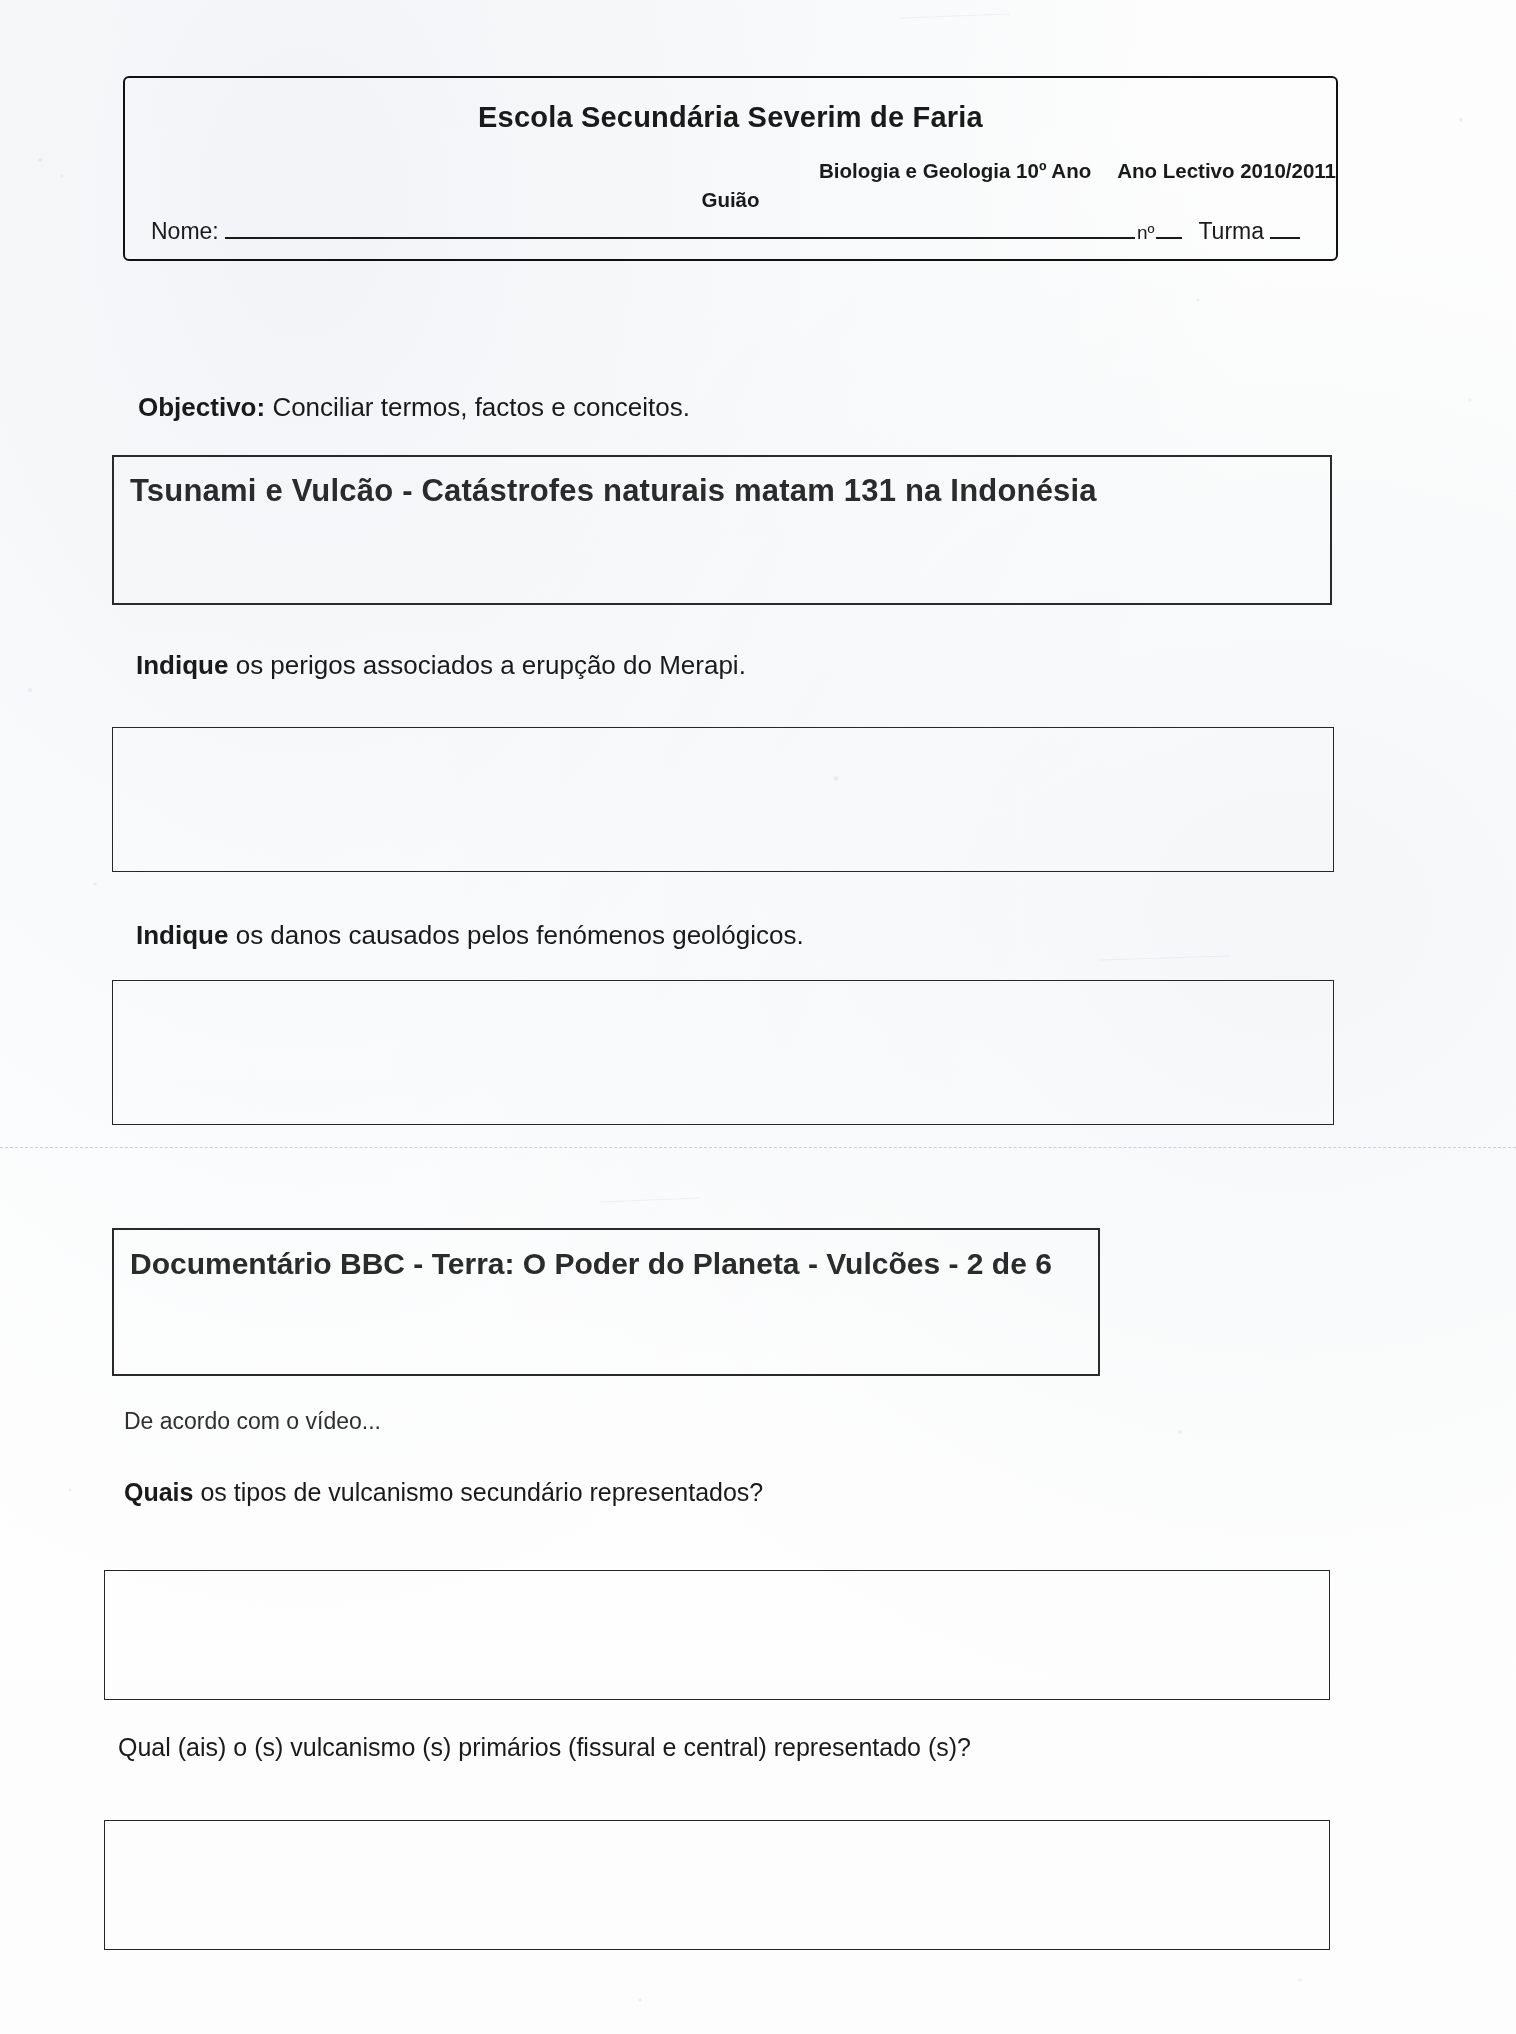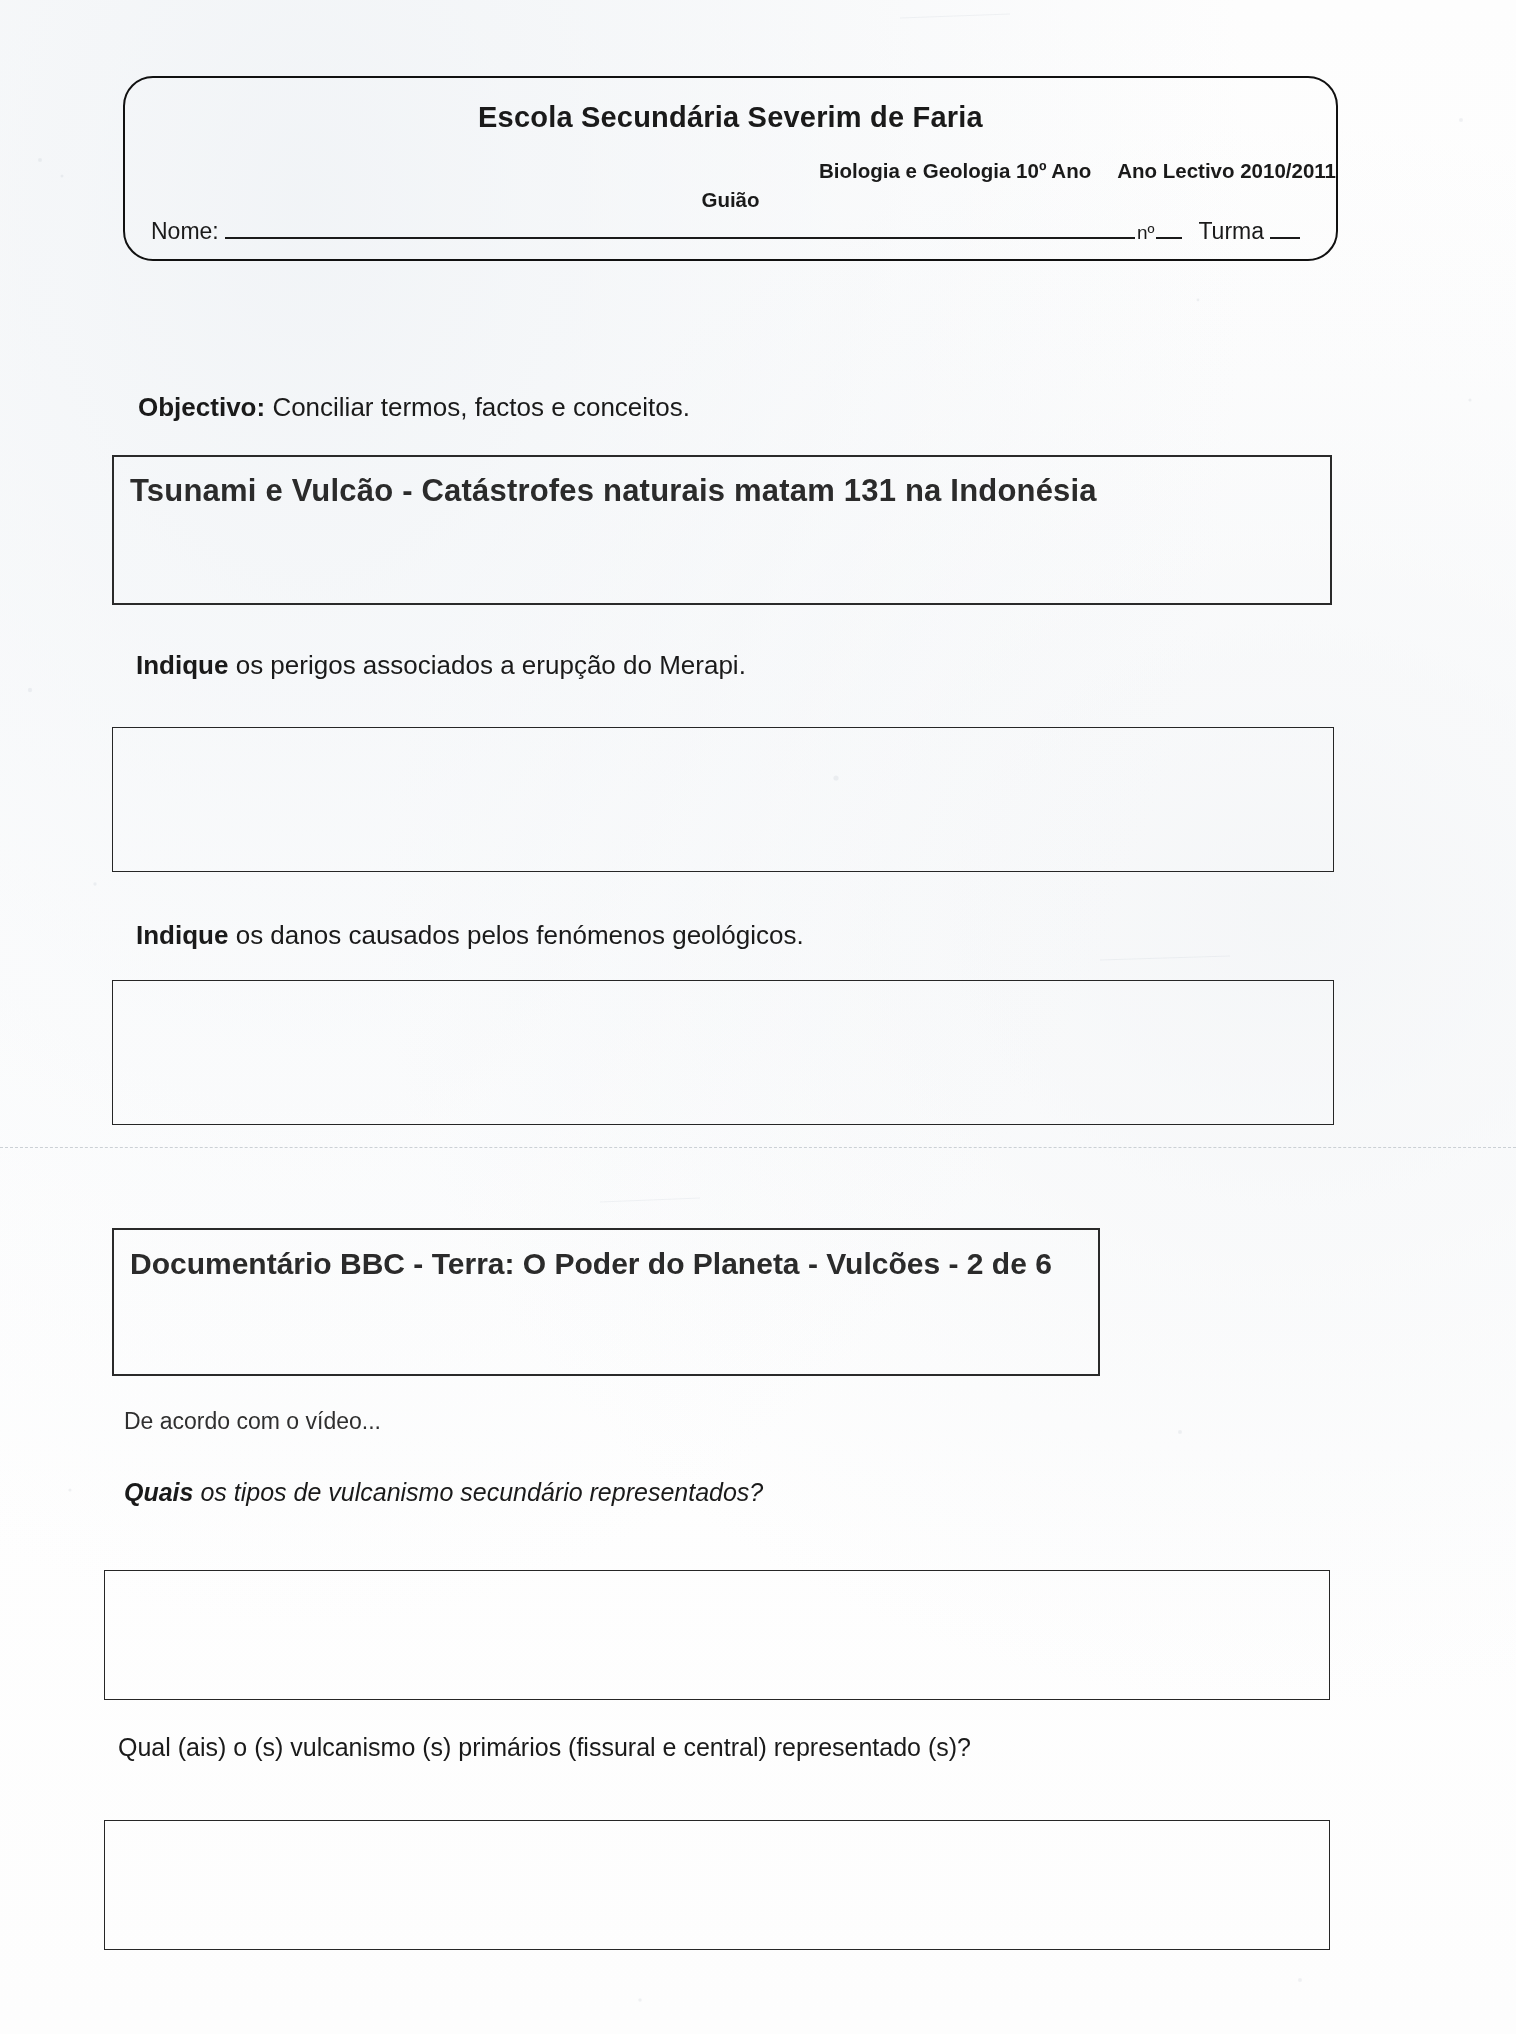--- a/index.html
+++ b/index.html
@@ -34,21 +34,21 @@
   }
 
   
   .header-box {
     position: absolute;
     left: 123px;
     top: 76px;
     width: 1215px;
     height: 185px;
     border: 2.5px solid #111;
-    border-radius: 30px;
+    border-radius: 6px;
     box-sizing: border-box;
     background: transparent;
   }
   .school-name {
     text-align: center;
     font-weight: bold;
     font-size: 29px;
     letter-spacing: 0.2px;
     margin-top: 23px;
   }
@@ -181,21 +181,21 @@
     font-size: 30px;
     letter-spacing: 0;
   }
 
   #subprompt-1 {
     left: 124px;
     top: 1408px;
     font-size: 23px;
     color: #2f2f2f;
   }
-  #prompt-3 { left: 124px; top: 1478px; font-size: 25px; font-style: italic; }
+  #prompt-3 { left: 124px; top: 1478px; font-size: 25px; }
   #answer-box-3 { left: 104px; top: 1570px; width: 1226px; height: 130px; }
   #prompt-4 { left: 118px; top: 1733px; font-size: 25px; }
   #answer-box-4 { left: 104px; top: 1820px; width: 1226px; height: 130px; }
 </style>
 </head>
 <body>
 
 <div class="page"></div>
 
 <svg class="scan-noise" width="1516" height="2034">

